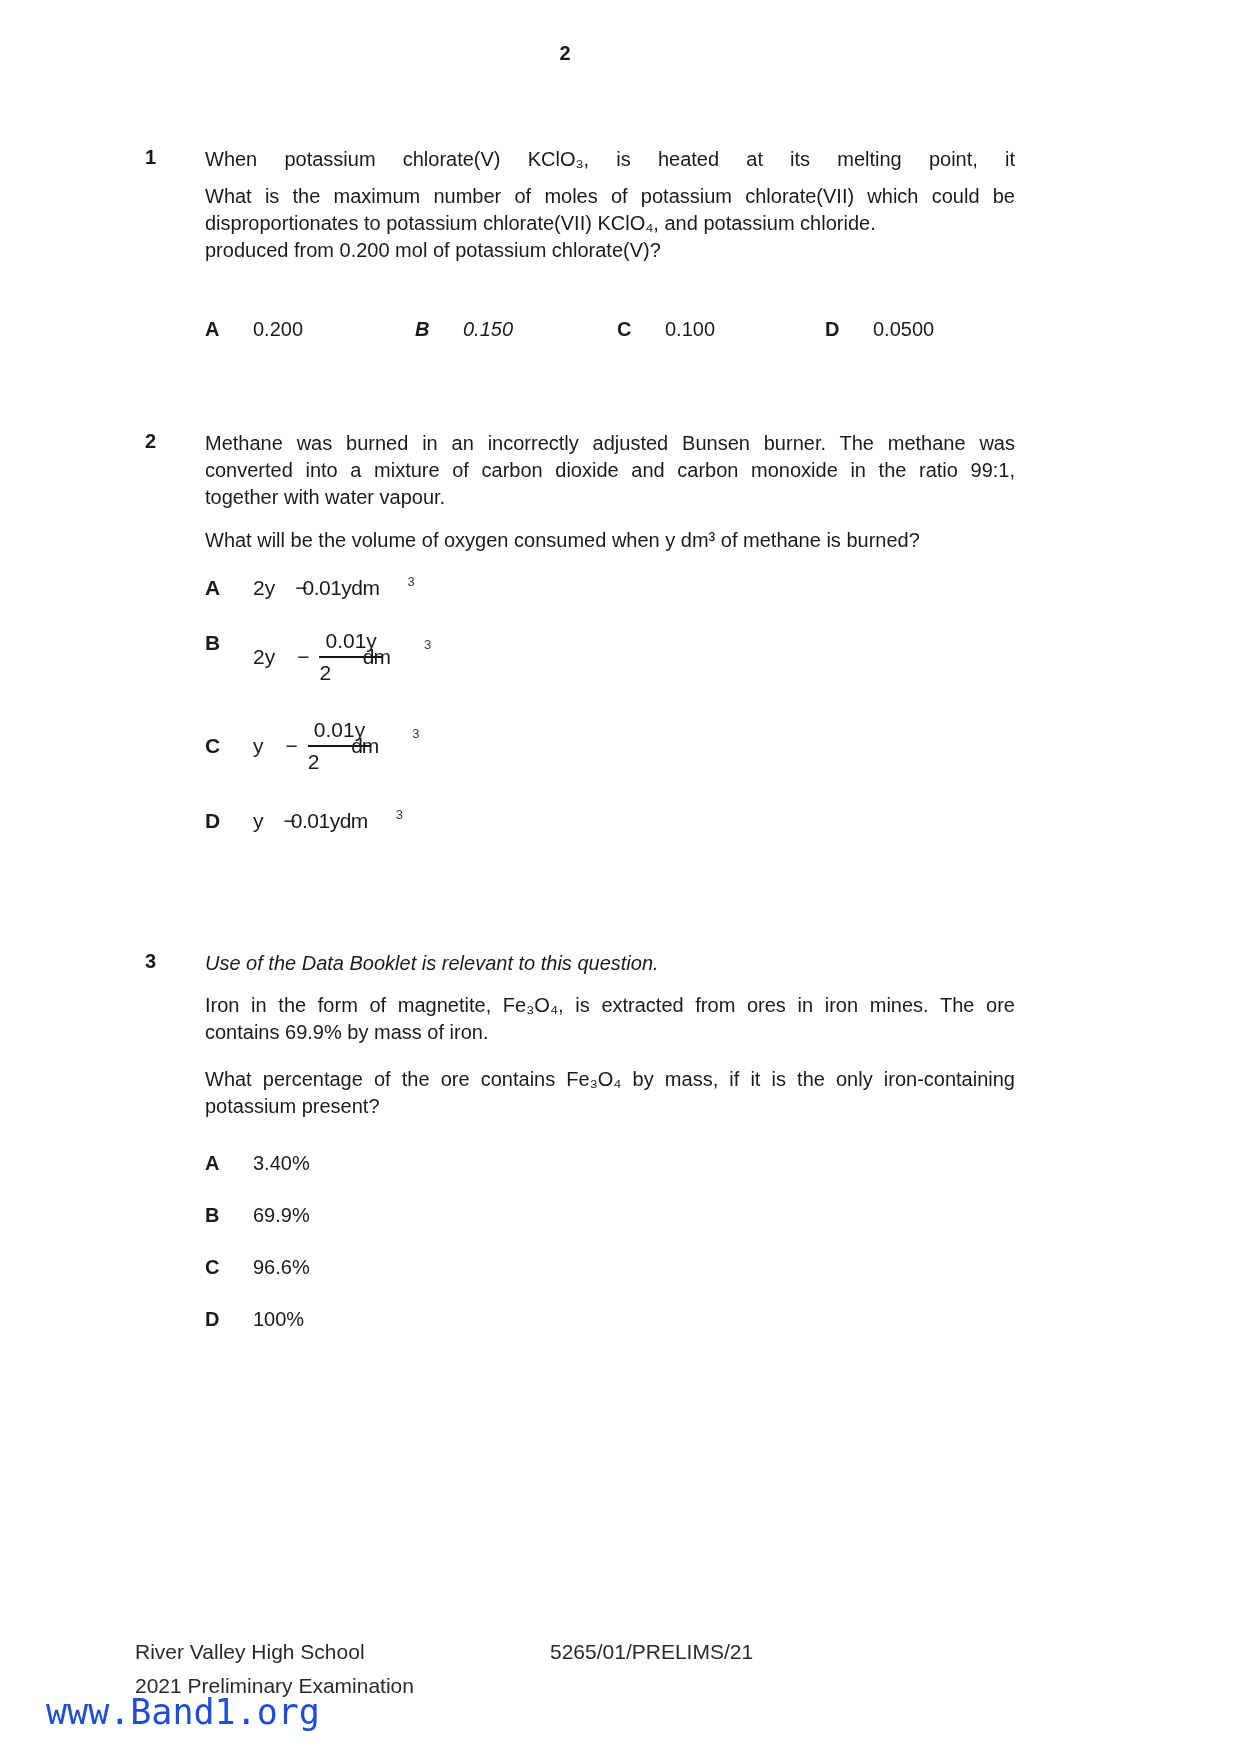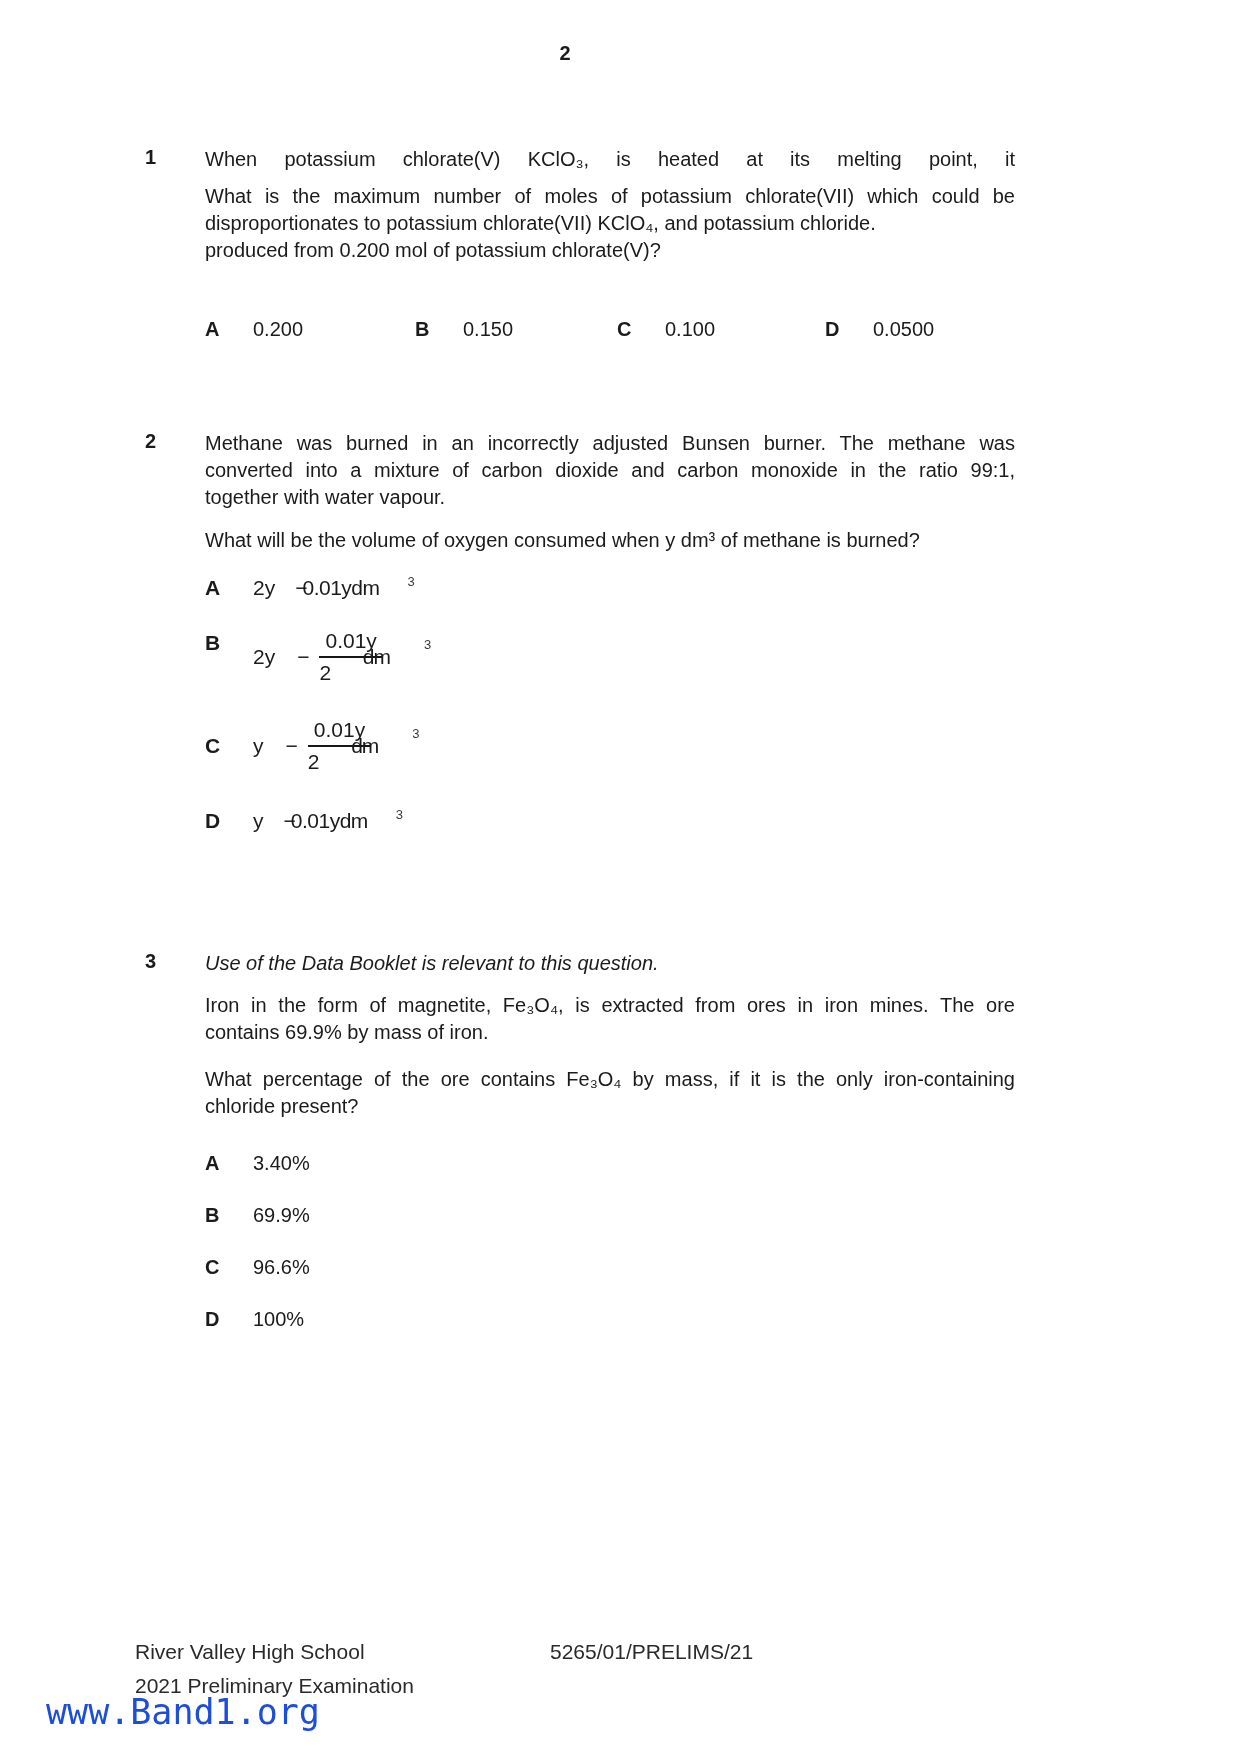--- a/index.html
+++ b/index.html
@@ -22,21 +22,21 @@
   .jl{text-align:justify;text-align-last:justify;}
   .mt10{margin-top:10px;}
   .mt15{margin-top:15px;}
   .mt16{margin-top:16px;}
   .mt20{margin-top:20px;}
   .italic{font-style:italic;}
 
   
   .optrow{display:flex;margin-top:52px;}
   .optcol1{width:210px;}
-  .optcol2{width:202px;}
+  .optcol2{width:202px;font-style:italic;}
   .optcol3{width:208px;}
   .optletter{display:inline-block;width:48px;font-weight:700;}
 
   
   .stackopt{margin-top:25px;}
   .firstopt{margin-top:30px;}
 
   
   .q2opt{font-size:21px;}
   .row-simple{margin-top:0;}
@@ -138,21 +138,21 @@
     </div>
   </section>
 
   <section class="question" style="top:950px">
     <div class="qnum">3</div>
     <div class="qbody">
       <div class="tline italic">Use of the Data Booklet is relevant to this question.</div>
       <div class="tline jl mt15">Iron in the form of magnetite, Fe₃O₄, is extracted from ores in iron mines. The ore</div>
       <div class="tline">contains 69.9% by mass of iron.</div>
       <div class="tline jl mt20">What percentage of the ore contains Fe₃O₄ by mass, if it is the only iron-containing</div>
-      <div class="tline">chloride present?</div>
+      <div class="tline">potassium present?</div>
 
       <div class="stackopt firstopt">
         <span class="optletter">A</span><span>3.40%</span>
       </div>
       <div class="stackopt">
         <span class="optletter">B</span><span>69.9%</span>
       </div>
       <div class="stackopt">
         <span class="optletter">C</span><span>96.6%</span>
       </div>

